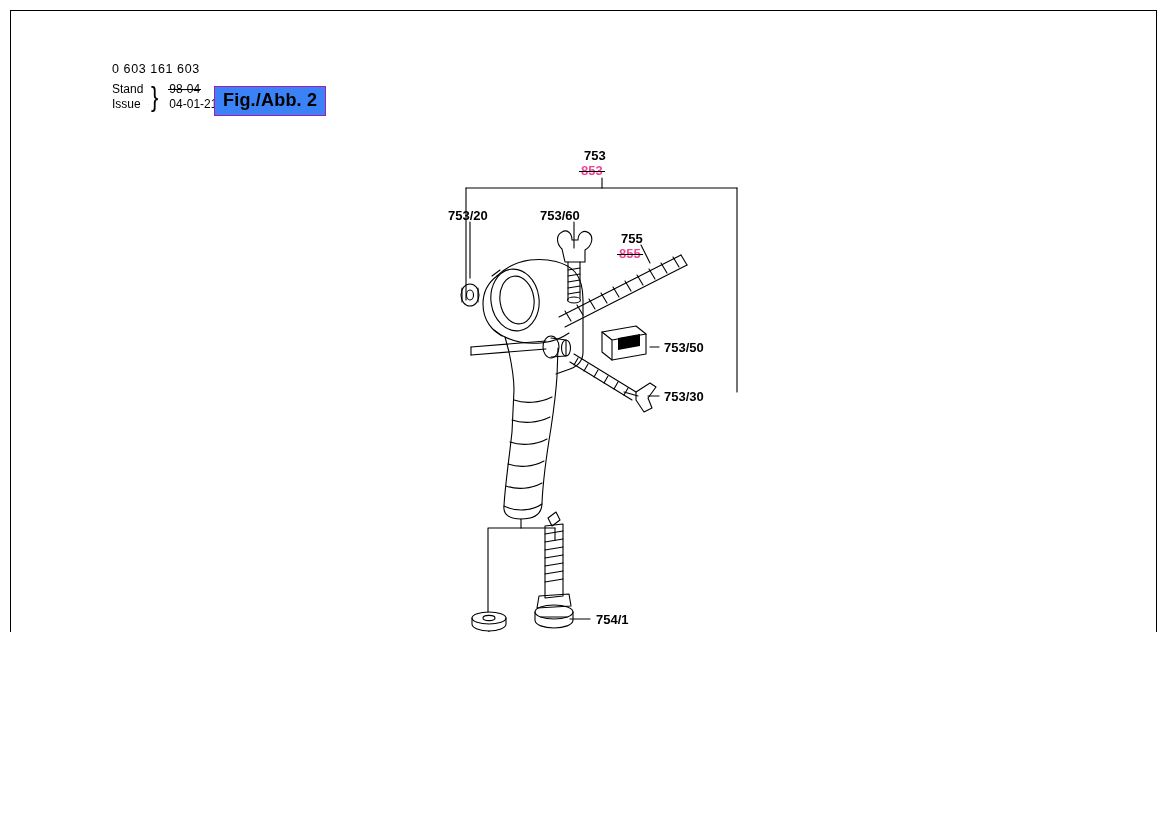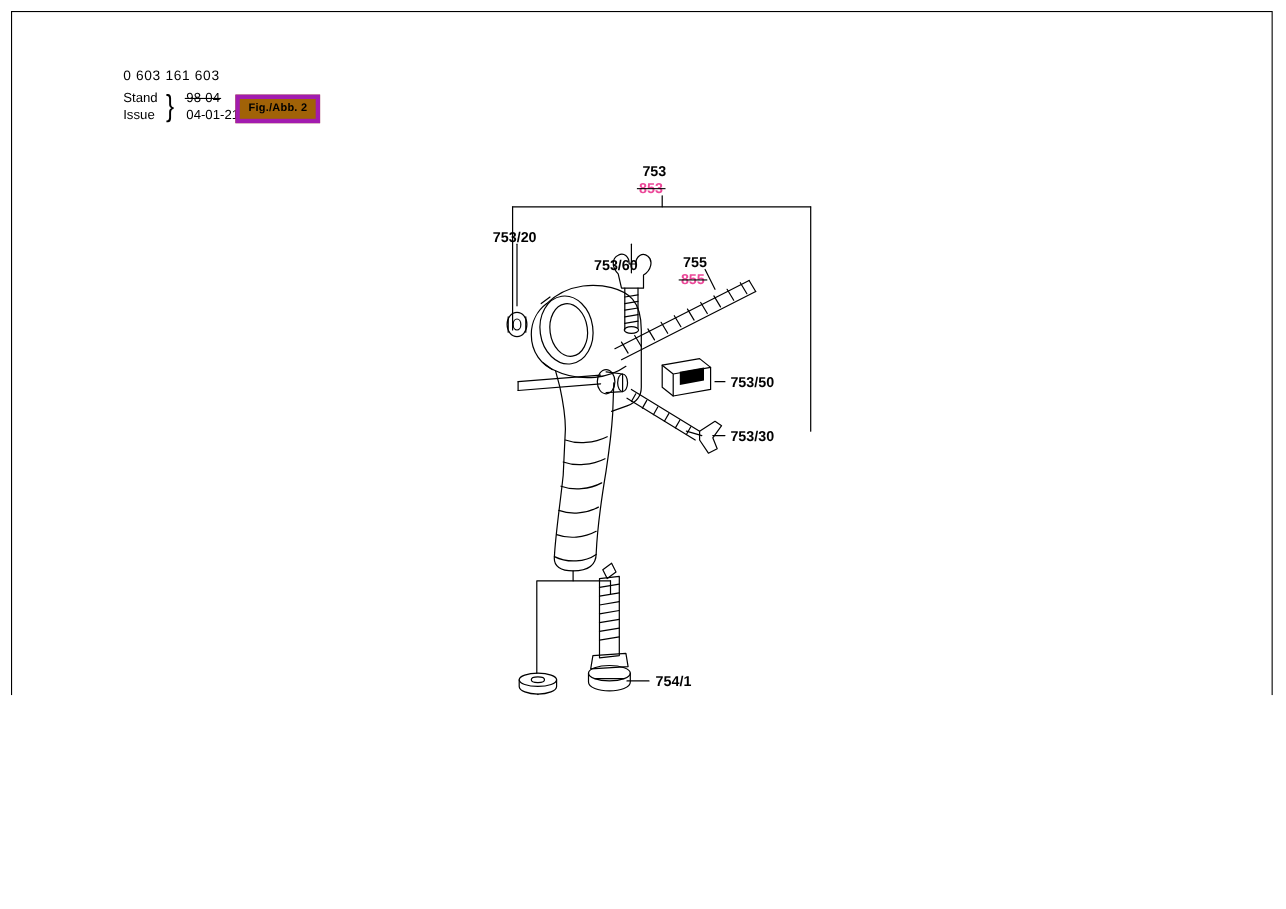--- a/index.html
+++ b/index.html
@@ -75,24 +75,24 @@
     position: absolute;
     left: -1px;
     right: -1px;
     top: 52%;
     border-top: 1px solid #000;
   }
   .figbox {
     position: absolute;
     left: 214px;
     top: 86px;
-    background: #a16207;
-    border: 4px solid #a21caf;
+    background: #3b82f6;
+    border: 1px solid #a21caf;
     padding: 3px 8px 4px 8px;
-    font-size: 10px;
+    font-size: 18px;
     font-weight: bold;
     color: #000;
     letter-spacing: 0.2px;
   }
 
   
   .footer {
     position: absolute;
     left: 899px;
     top: 711px;
@@ -282,21 +282,21 @@
       <ellipse cx="489" cy="652" rx="8" ry="3"></ellipse>
       <path d="M465 652 L465 660 C465 665 476 669 489 669 C502 669 513 665 513 660 L513 652"></path>
       <path d="M470 658 L508 658"></path>
     </g>
   </svg>
 
   <div class="lbl" style="left:584px; top:148px;">753</div>
   <div class="lbl-strike" style="left:581px; top:163px;">853</div>
 
   <div class="lbl" style="left:448px; top:208px;">753/20</div>
-  <div class="lbl" style="left:540px; top:208px;margin-top:25px;">753/60</div>
+  <div class="lbl" style="left:540px; top:208px;">753/60</div>
 
   <div class="lbl" style="left:621px; top:231px;">755</div>
   <div class="lbl-strike" style="left:619px; top:246px;">855</div>
 
   <div class="lbl" style="left:664px; top:340px;">753/50</div>
   <div class="lbl" style="left:664px; top:389px;">753/30</div>
 
   <div class="lbl" style="left:596px; top:612px;">754/1</div>
 
   <div class="lbl-strike" style="left:548px; top:650px;">854</div>

